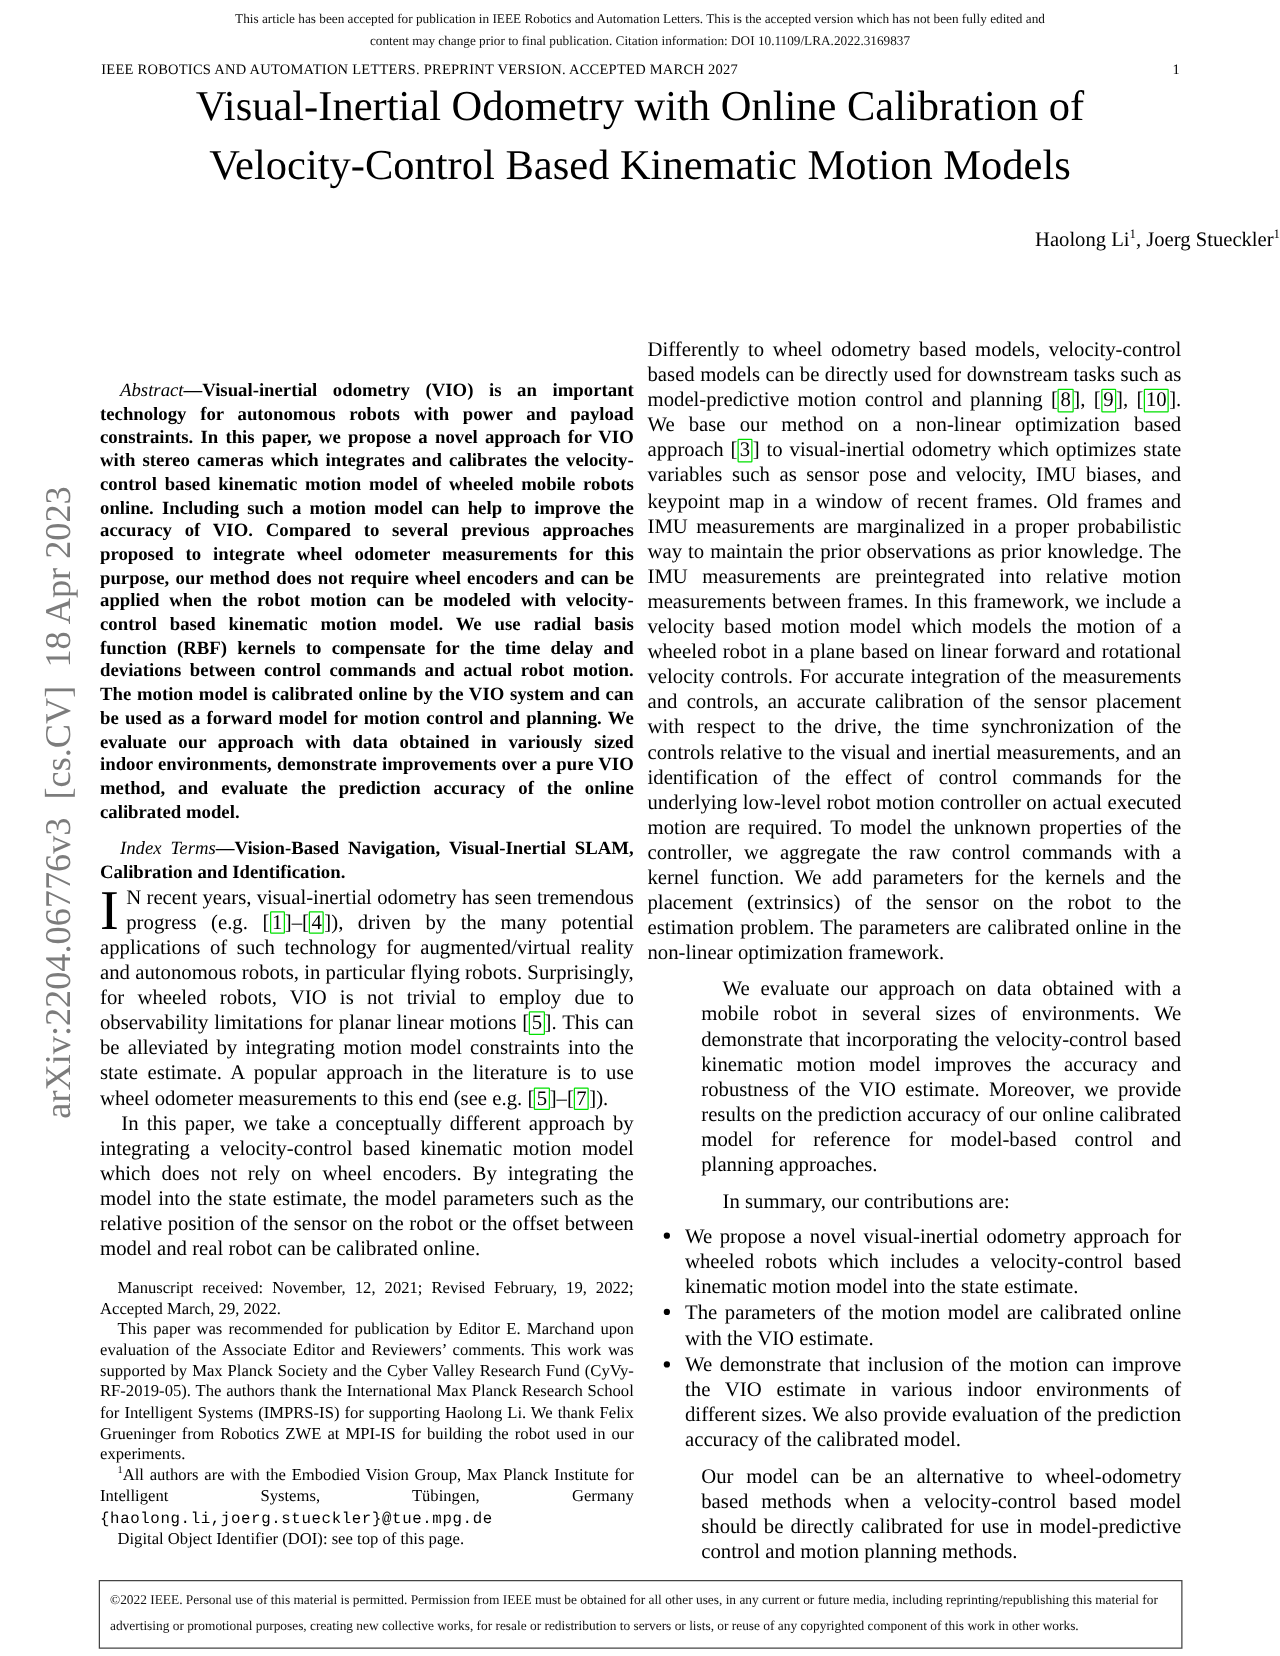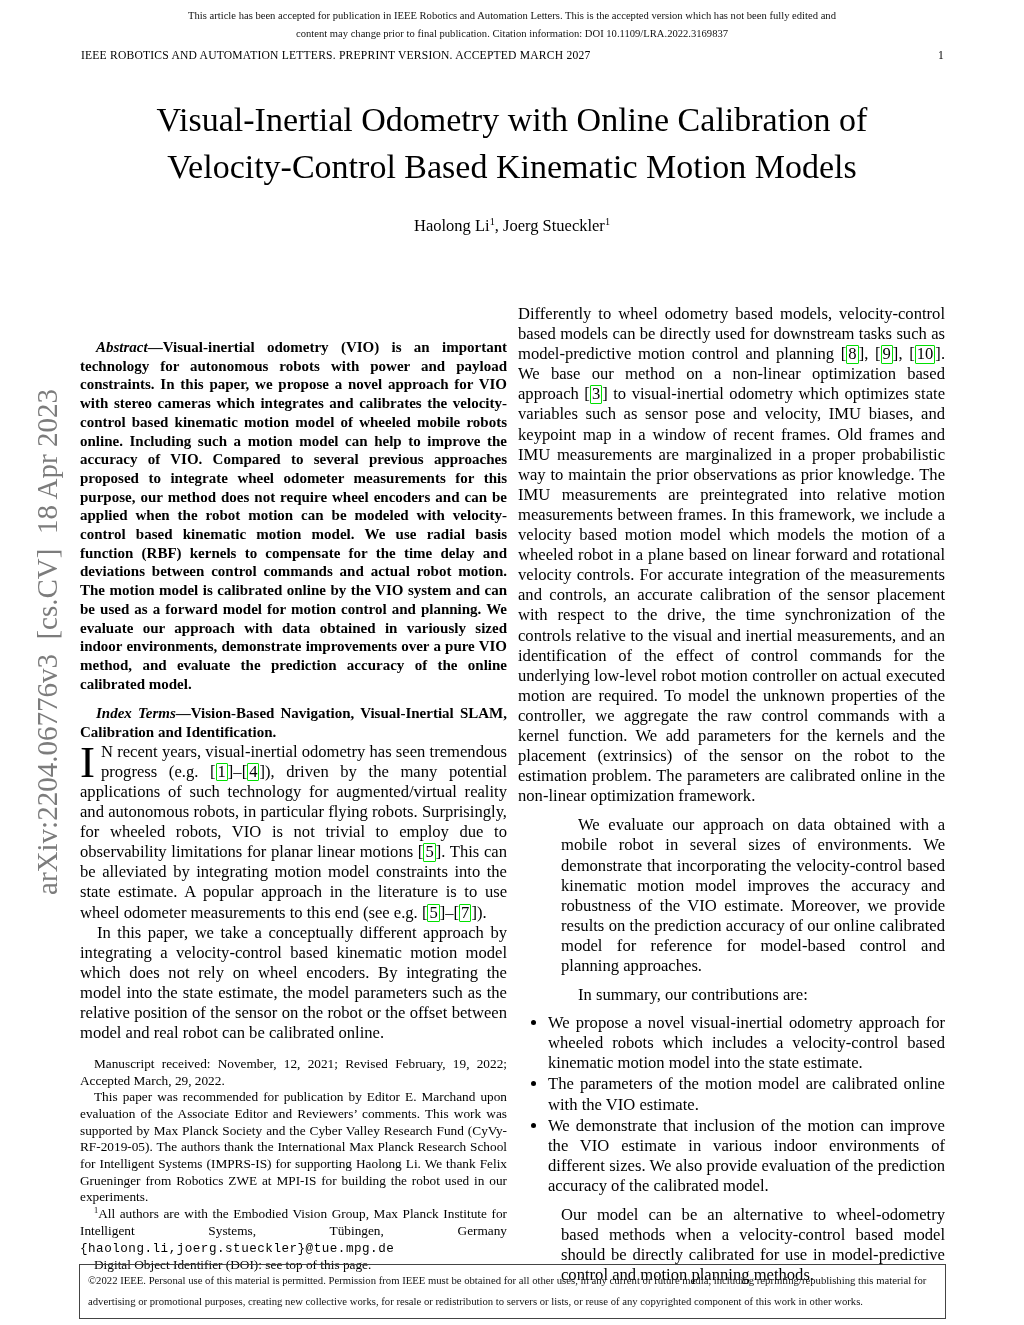--- a/index.html
+++ b/index.html
@@ -27,24 +27,23 @@
     margin: 6px 80px 0 81px;
     font-size: 11.6px;
     letter-spacing: 0.2px;
   }
   
   .title {
     text-align: center;
     font-size: 34px;
     line-height: 47px;
     font-weight: normal;
-    margin-top: 34px;
   }
   .authors {
-    text-align: center;
+    text-align: right;
     font-size: 16.5px;
     margin-top: 26px;
   }
   sup { font-size: 0.62em; vertical-align: super; line-height: 0; }
   
   .arxiv {
     position: absolute;
     left: -263px;
     top: 625px;
     width: 622px;
@@ -73,21 +72,21 @@
     font-weight: bold;
     text-indent: 16px;
   }
   .index-terms {
     margin-top: 11px;
     font-size: 15px;
     line-height: 18.7px;
     font-weight: bold;
     text-indent: 16px;
   }
-  .lead-in { font-style: italic; font-weight: bold; }
+  .lead-in { font-style: italic; font-weight: normal; }
   .sec-head {
     text-align: center;
     font-weight: normal;
     font-size: 17px;
     font-variant: small-caps;
     letter-spacing: 0.6px;
     margin-top: 15px;
     margin-bottom: 9px;
   }
   .indent { text-indent: 17px; }

